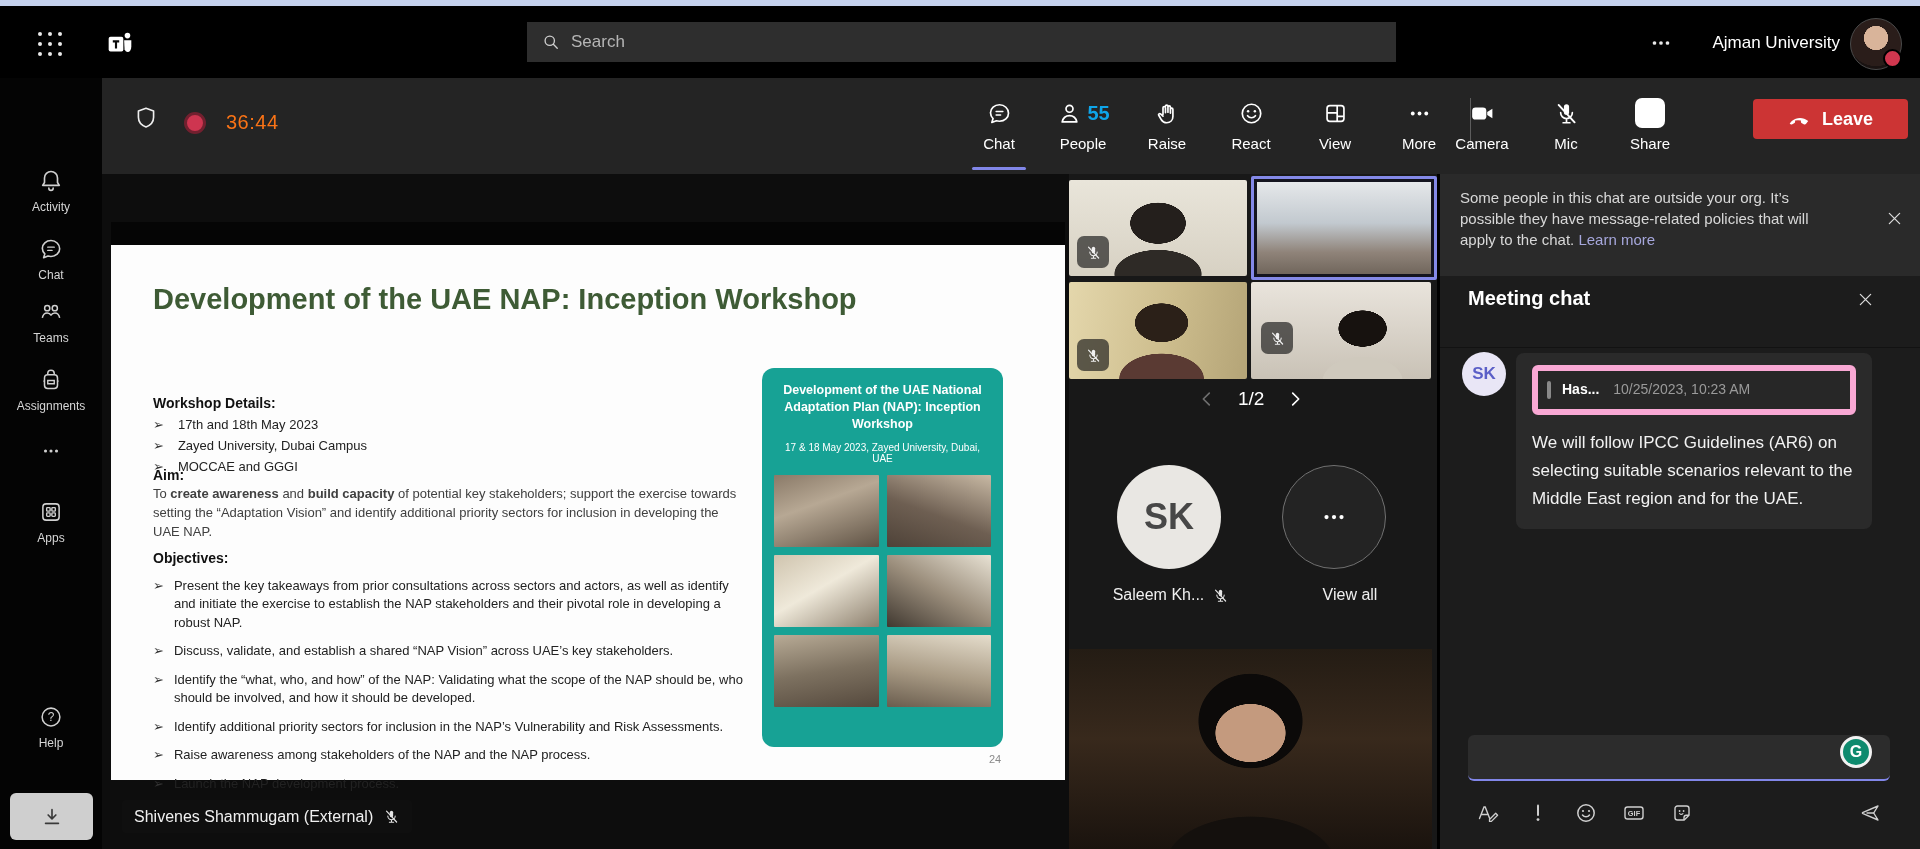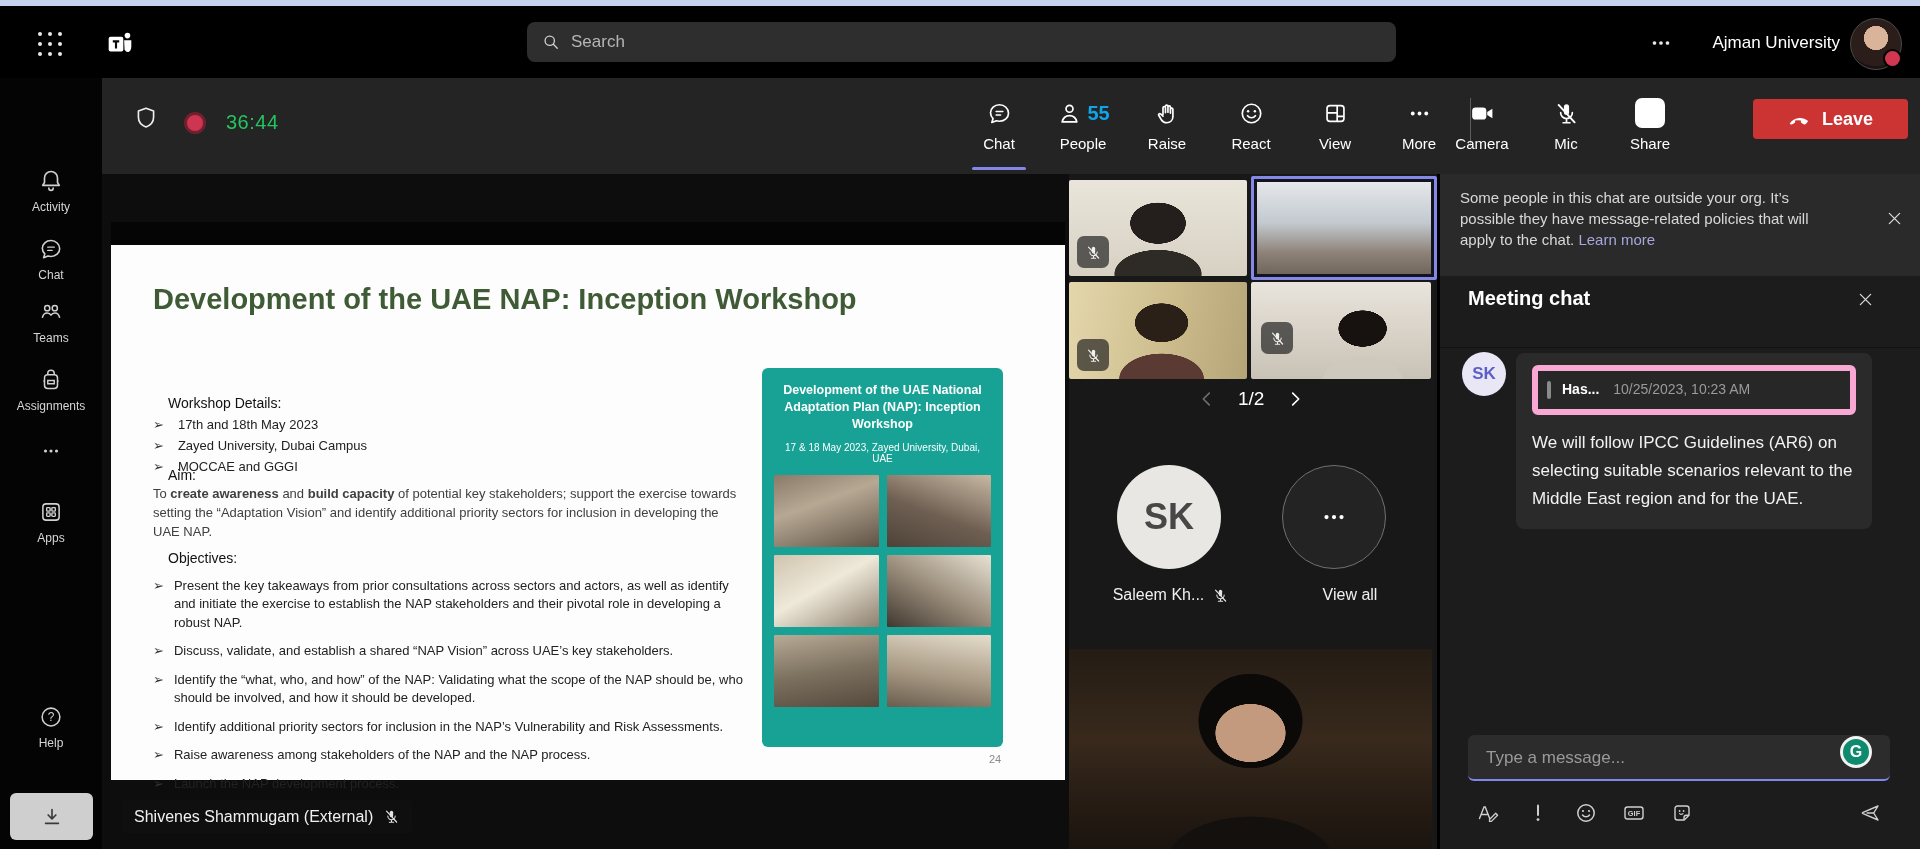--- a/index.html
+++ b/index.html
@@ -8,21 +8,21 @@
   .abs{position:absolute;}
   .icon{display:inline-flex;align-items:center;justify-content:center;}
   .icon svg{width:100%;height:100%;}
 
   
   .titlestrip{left:0;top:0;width:1920px;height:6px;background:#c5d2ee;}
   .appbar{left:0;top:6px;width:1920px;height:72px;background:#000;}
   .waffle{left:38px;top:26px;width:26px;height:26px;display:grid;grid-template-columns:repeat(3,1fr);gap:4px;}
   .waffle i{width:4px;height:4px;border-radius:50%;background:#e8e8e8;}
   .teamslogo{left:104px;top:22px;width:32px;height:32px;color:#fff;}
-  .searchbar{left:527px;top:16px;width:869px;height:40px;background:#2e2e2e;border-radius:8px;
+  .searchbar{left:527px;top:16px;width:869px;height:40px;background:#2e2e2e;border-radius:0;
     display:flex;align-items:center;padding:0 14px;box-sizing:border-box;gap:10px;}
   .searchbar .icon{width:20px;height:20px;color:#cfcfcf;}
   .search-ph{font-size:17px;color:#b5b5b5;}
   .topdots{left:1648px;top:24px;width:26px;height:26px;color:#e8e8e8;}
   .orgname{left:1694px;top:24px;width:146px;height:26px;line-height:26px;font-size:17px;color:#fff;text-align:right;}
   .avatar{left:1850px;top:12px;width:52px;height:52px;border-radius:50%;
     background:radial-gradient(circle at 50% 38%,#d9b49a 0 30%,#2a1d1a 31% 70%,#1a1312 71%);
     border:1px solid #4a4a4a;box-sizing:border-box;}
   .statusdot{right:-1px;bottom:1px;width:15px;height:15px;border-radius:50%;background:#d1374f;border:2px solid #000;position:absolute;}
 
@@ -34,48 +34,48 @@
   .rail-dots{left:0;width:102px;text-align:center;color:#cfcfcf;}
   .rail-dots .icon{width:22px;height:22px;}
   .dl-btn{left:10px;top:715px;width:83px;height:47px;background:#cfcfcf;border-radius:6px;
     display:flex;align-items:center;justify-content:center;color:#3a3a3a;}
   .dl-btn .icon{width:22px;height:22px;}
 
   
   .mtoolbar{left:102px;top:78px;width:1818px;height:96px;background:#242424;}
   .shield{left:31px;top:27px;width:26px;height:26px;color:#efefef;}
   .recdot{left:82px;top:34px;width:22px;height:22px;border-radius:50%;background:#ce3550;border:3px solid #72202f;box-sizing:border-box;}
-  .timer{left:124px;top:33px;font-size:20px;color:#22c55e;letter-spacing:.5px;}
+  .timer{left:124px;top:33px;font-size:20px;color:#f97316;letter-spacing:.5px;}
   .tab{position:absolute;top:8px;width:84px;height:86px;display:flex;flex-direction:column;align-items:center;justify-content:flex-start;cursor:pointer;}
   .tab .icoRow{height:38px;display:flex;align-items:center;gap:4px;margin-top:8px;}
   .tab .icon{width:27px;height:27px;color:#fff;}
   .tab .count{font-size:20px;font-weight:bold;color:#0ea5e9;}
   .tab .tlabel{font-size:15px;color:#fff;margin-top:3px;}
   .tab.selected::after{content:"";position:absolute;left:15px;right:15px;bottom:2px;height:3px;border-radius:2px;background:#8186e8;}
   .vsep{left:1368px;top:20px;width:1px;height:48px;background:#5d5d5d;position:absolute;}
   .leave-btn{left:1651px;top:21px;width:155px;height:40px;background:#cc3434;border-radius:4px;
     display:flex;align-items:center;justify-content:center;gap:10px;cursor:pointer;position:absolute;}
   .leave-btn .icon{width:24px;height:24px;color:#fff;}
   .leave-txt{font-size:18px;font-weight:bold;color:#fff;}
   .share-sq{width:30px;height:30px;background:#fff;border-radius:7px;display:flex;align-items:center;justify-content:center;color:#161616;}
   .share-sq .icon{width:20px;height:20px;}
 
   
   .stage{left:102px;top:174px;width:967px;height:675px;background:#0d0d0d;}
   .slide-topband{left:9px;top:48px;width:954px;height:23px;background:#050505;position:absolute;}
   .slide{left:9px;top:71px;width:954px;height:535px;background:#fdfdfd;color:#222;position:absolute;}
   .sl-title{position:absolute;left:42px;top:38px;font-size:29px;font-weight:bold;color:#3e5b35;}
-  .sl-h{position:absolute;font-size:14px;font-weight:normal;color:#111;margin-left:15px;}
+  .sl-h{position:absolute;font-size:14px;font-weight:bold;color:#111;}
   .sl-details{position:absolute;left:42px;top:172px;font-size:13px;color:#222;}
   .sl-details .li{display:flex;gap:14px;margin-bottom:6px;}
   .sl-aim{position:absolute;left:42px;top:240px;width:585px;font-size:13px;line-height:1.45;color:#404040;}
   .sl-obj{position:absolute;left:42px;top:332px;width:596px;font-size:13px;line-height:1.42;color:#222;}
   .sl-obj .li{display:flex;gap:10px;margin-bottom:10px;}
   .bchar{color:#333;flex:none;}
-  .tealcard{position:absolute;left:651px;top:123px;width:241px;height:379px;background:#17a295;border-radius:6px;
+  .tealcard{position:absolute;left:651px;top:123px;width:241px;height:379px;background:#17a295;border-radius:12px;
     padding:14px 12px 0 12px;box-sizing:border-box;text-align:center;color:#fff;}
   .tc-title{font-size:12.5px;font-weight:bold;line-height:1.35;}
   .tc-sub{font-size:10px;margin-top:9px;}
   .tc-grid{margin-top:11px;display:grid;grid-template-columns:1fr 1fr;gap:8px;}
   .ph{height:72px;border-radius:1px;}
   .ph1{background:linear-gradient(160deg,#8a7a68 0%,#b7a894 40%,#5f5244 100%);}
   .ph2{background:linear-gradient(200deg,#c8b9a4 0%,#6e5f52 55%,#4e4238 100%);}
   .ph3{background:linear-gradient(150deg,#cfc4ae 0%,#efe9da 45%,#8c7f6d 100%);}
   .ph4{background:linear-gradient(210deg,#e8e2d4 0%,#9b8e7c 50%,#403830 100%);}
   .ph5{background:linear-gradient(170deg,#b8ab96 0%,#7d7160 50%,#55493d 100%);}
@@ -665,21 +665,20 @@
       <div class="quote">
         <div class="q-head">
           <span class="q-author">Has...</span>
           <span class="q-time">10/25/2023, 10:23 AM</span>
         </div>
       </div>
       <div class="reply">We will follow IPCC Guidelines (AR6) on selecting suitable scenarios relevant to the Middle East region and for the UAE.</div>
     </div>
 
     <div class="composer">
-      <input type="text" placeholder="Type a message..." style="">
       <div class="gram">G</div>
     </div>
 
     <div class="c-icons">
       <span class="icon" style="left:36px">
           <svg>
             <use href="#i-format"></use>
           </svg>
         </span>
       <span class="icon" style="left:86px">

